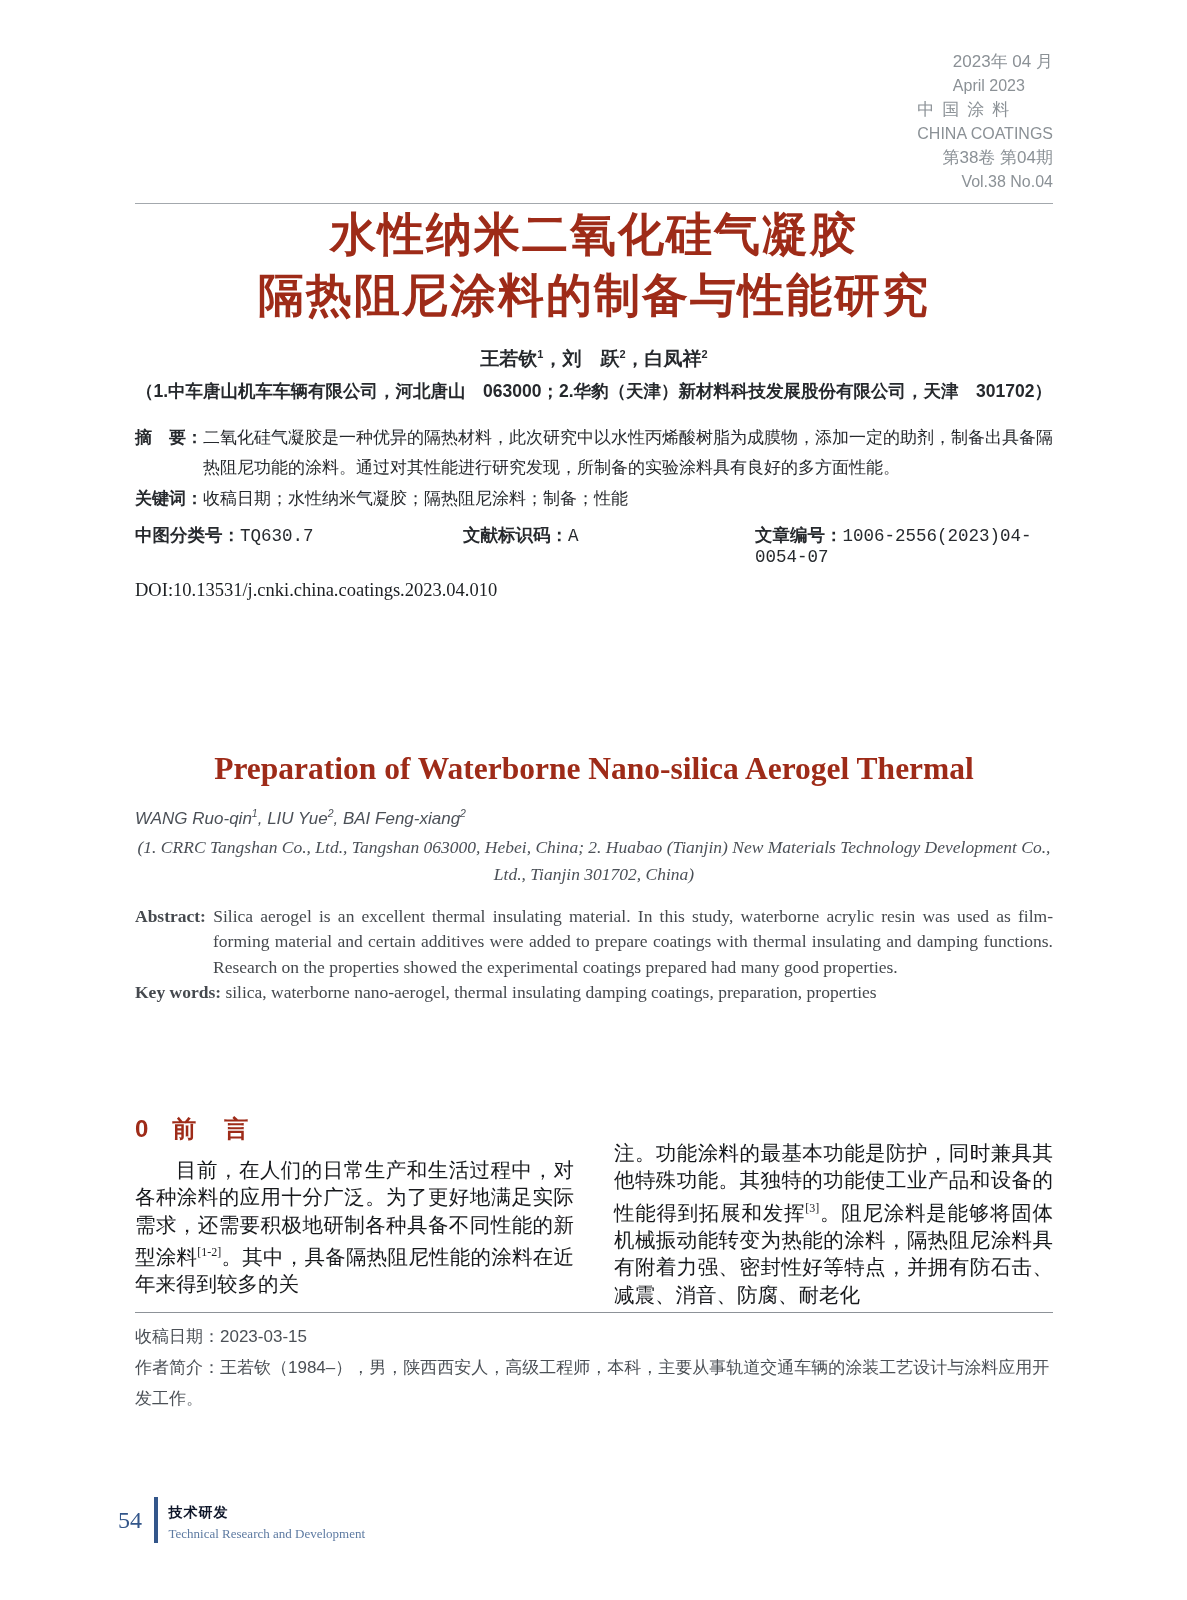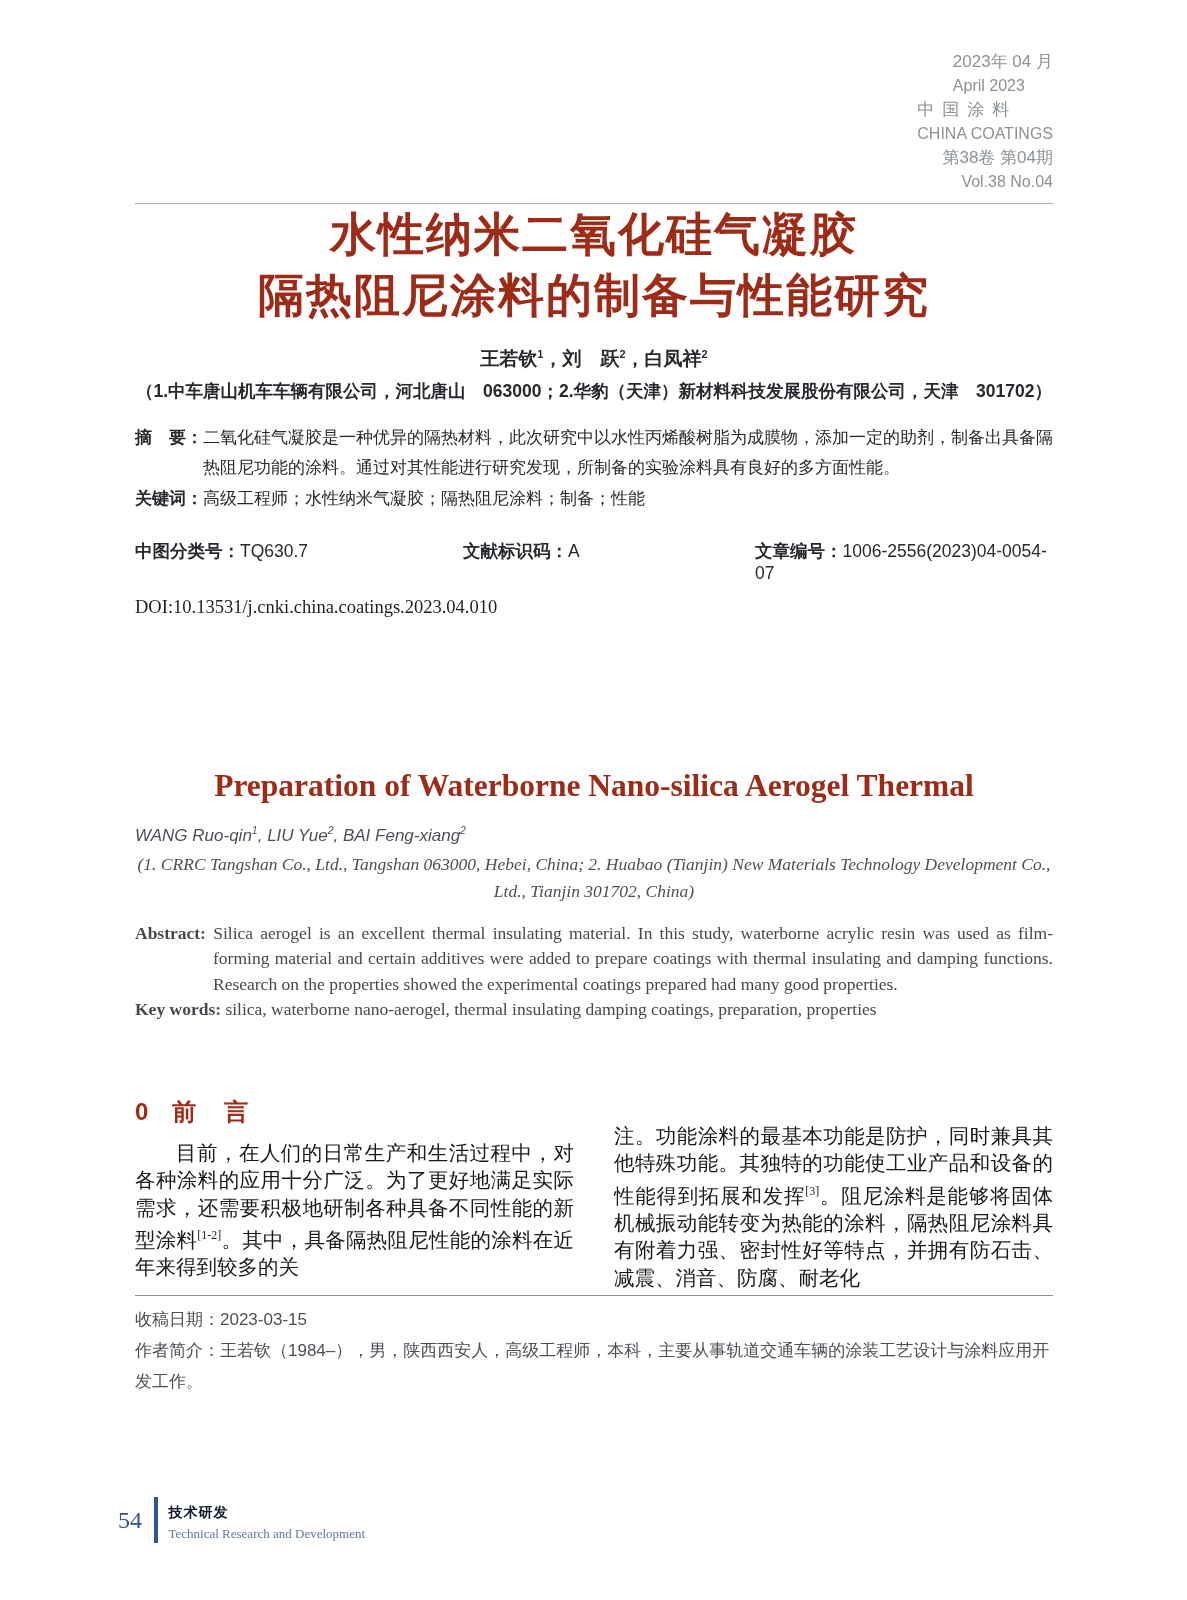--- a/index.html
+++ b/index.html
@@ -31,42 +31,42 @@
   .authors-cn{margin-top:20px;text-align:center;font-size:19px;font-weight:600;color:#26292d;}
   .authors-cn sup{font-size:11px;}
   .affil-cn{margin-top:7px;text-align:center;font-size:17.5px;font-weight:600;color:#26292d;}
 
   
   .abs-block{margin-top:20px;font-size:17px;line-height:30px;color:#26292d;}
   .hang-cn{padding-left:68px;text-indent:-68px;}
   .lab{font-weight:700;}
   .kw-cn{margin-top:1px;}
 
-  .meta-row{display:flex;margin-top:25px;font-size:17.5px;color:#26292d;}
+  .meta-row{display:flex;margin-top:9px;font-size:17.5px;color:#26292d;font-family:Liberation Mono, monospace;}
   .meta-row .m1{width:328px;}
   .meta-row .m2{width:292px;}
   .meta-row .m3{flex:1;}
   .doi{margin-top:13px;font-family:"Liberation Serif",serif;font-size:18.5px;color:#1c1f22;}
 
   
   .title-en{margin-top:145px;text-align:center;color:var(--red);font-family:"Liberation Serif",serif;
     font-weight:700;font-size:31.5px;line-height:45px;}
   .authors-en{margin-top:16px;text-align:left;font-size:17px;color:var(--gray-en);font-style:italic;}
   .authors-en sup{font-size:10.5px;}
   .affil-en{margin-top:5px;text-align:center;font-family:"Liberation Serif",serif;font-style:italic;
     font-size:17.5px;line-height:27px;color:var(--gray-en);}
 
   .abs-en{margin-top:16px;font-family:"Liberation Serif",serif;font-size:17.5px;line-height:25.5px;
     color:#45494e;text-align:justify;}
   .hang-en{padding-left:78px;text-indent:-78px;}
   .lab-en{font-weight:700;font-family:"Liberation Serif",serif;}
   .kw-en{margin-top:0;}
 
   
-  .body-cols{margin-top:74px;display:flex;gap:40px;}
+  .body-cols{margin-top:108px;display:flex;gap:40px;}
   .bcol{width:443px;}
   .sec-head{color:var(--red);font-size:24px;font-weight:700;line-height:30px;margin-bottom:13px;}
   .sec-head .sec-num{margin-right:24px;}
   .sec-head .sec-title{letter-spacing:2px;}
   .bodyp{font-family:"Liberation Serif",serif;font-size:20.5px;line-height:27.5px;
     text-align:justify;color:#17191c;}
   .bodyp sup{font-size:12px;}
   .bcol.left .bodyp{text-indent:2em;}
   .bcol.right{padding-top:26px;}
 
@@ -107,21 +107,21 @@
   </div>
 
   <div class="authors-cn mx">
     <span>王若钦</span><sup>1</sup><span>，刘　跃</span><sup>2</sup><span>，白凤祥</span><sup>2</sup>
   </div>
 
   <div class="affil-cn mx">（1.中车唐山机车车辆有限公司，河北唐山　063000；2.华豹（天津）新材料科技发展股份有限公司，天津　301702）</div>
 
   <div class="abs-block mx">
     <p class="hang-cn"><span class="lab">摘　要：</span><span>二氧化硅气凝胶是一种优异的隔热材料，此次研究中以水性丙烯酸树脂为成膜物，添加一定的助剂，制备出具备隔热阻尼功能的涂料。通过对其性能进行研究发现，所制备的实验涂料具有良好的多方面性能。</span></p>
-    <p class="hang-cn kw-cn"><span class="lab">关键词：</span><span>高级工程师；水性纳米气凝胶；隔热阻尼涂料；制备；性能</span></p>
+    <p class="hang-cn kw-cn"><span class="lab">关键词：</span><span>收稿日期；水性纳米气凝胶；隔热阻尼涂料；制备；性能</span></p>
   </div>
 
   <div class="meta-row mx">
     <div class="m1"><span class="lab">中图分类号：</span><span>TQ630.7</span></div>
     <div class="m2"><span class="lab">文献标识码：</span><span>A</span></div>
     <div class="m3"><span class="lab">文章编号：</span><span>1006-2556(2023)04-0054-07</span></div>
   </div>
 
   <div class="doi mx">DOI:10.13531/j.cnki.china.coatings.2023.04.010</div>
 

